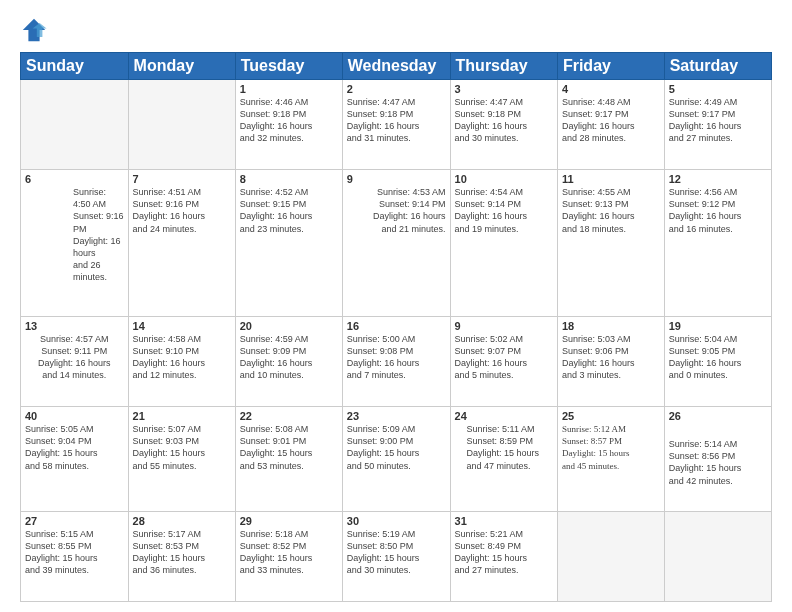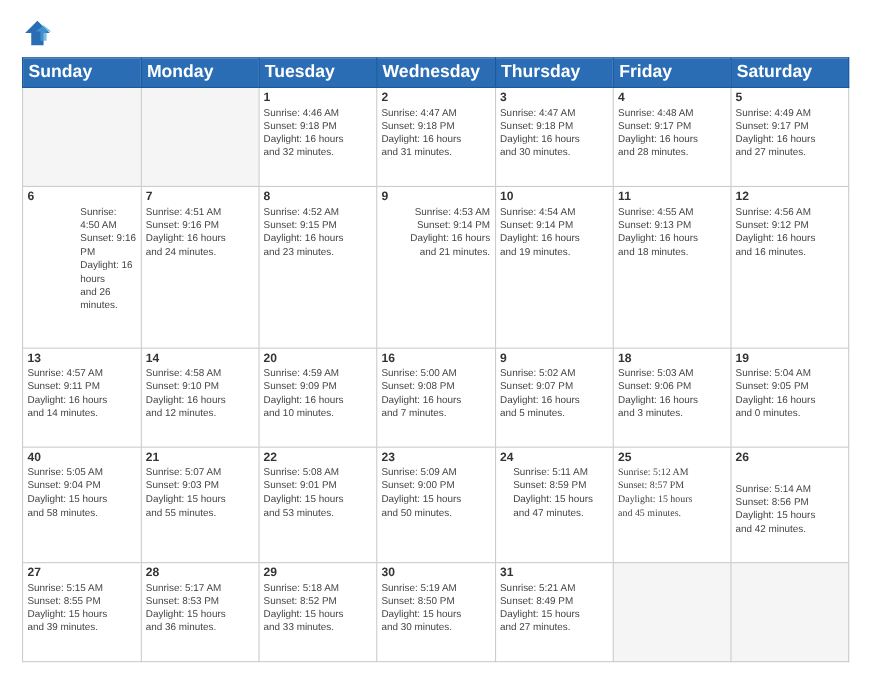--- a/index.html
+++ b/index.html
@@ -223,21 +223,21 @@
             <span class="day-num">12</span>
             <div class="day-info" style="white-space: pre-line;">Sunrise: 4:56 AM
 Sunset: 9:12 PM
 Daylight: 16 hours
 and 16 minutes.</div>
           </td>
         </tr>
         <tr class="week-row">
           <td>
             <span class="day-num">13</span>
-            <div class="day-info" style="white-space: pre-line;">Sunrise: 4:57 AM
+            <div class="day-info" style="white-space: pre-line; text-align: center;">Sunrise: 4:57 AM
 Sunset: 9:11 PM
 Daylight: 16 hours
 and 14 minutes.</div>
           </td>
           <td>
             <span class="day-num">14</span>
             <div class="day-info" style="white-space: pre-line;">Sunrise: 4:58 AM
 Sunset: 9:10 PM
 Daylight: 16 hours
 and 12 minutes.</div>

